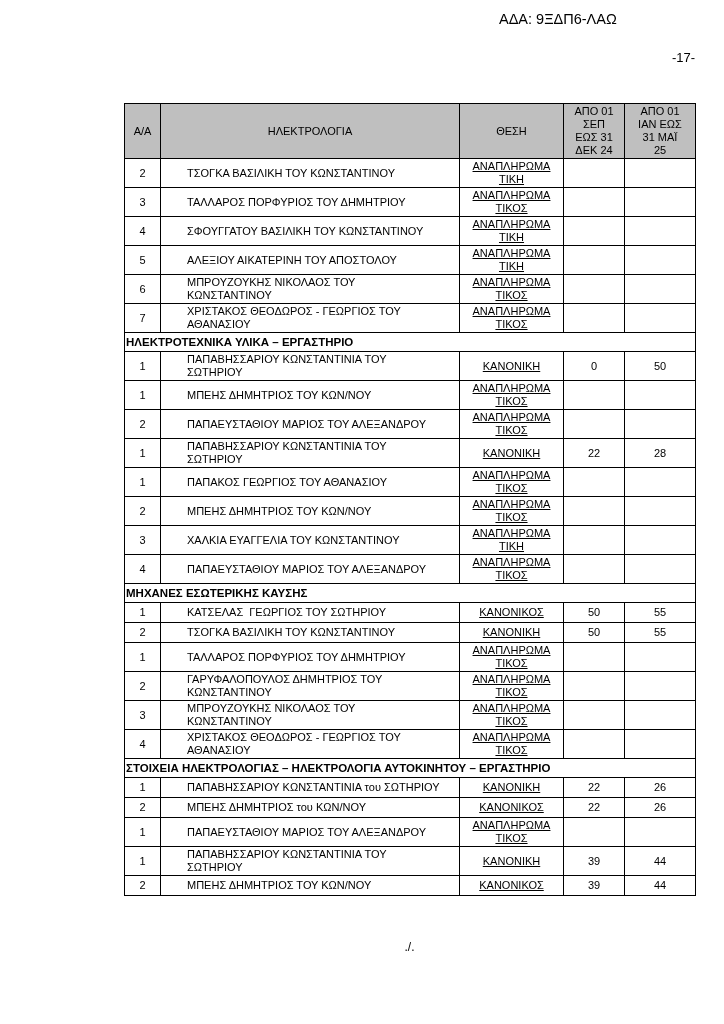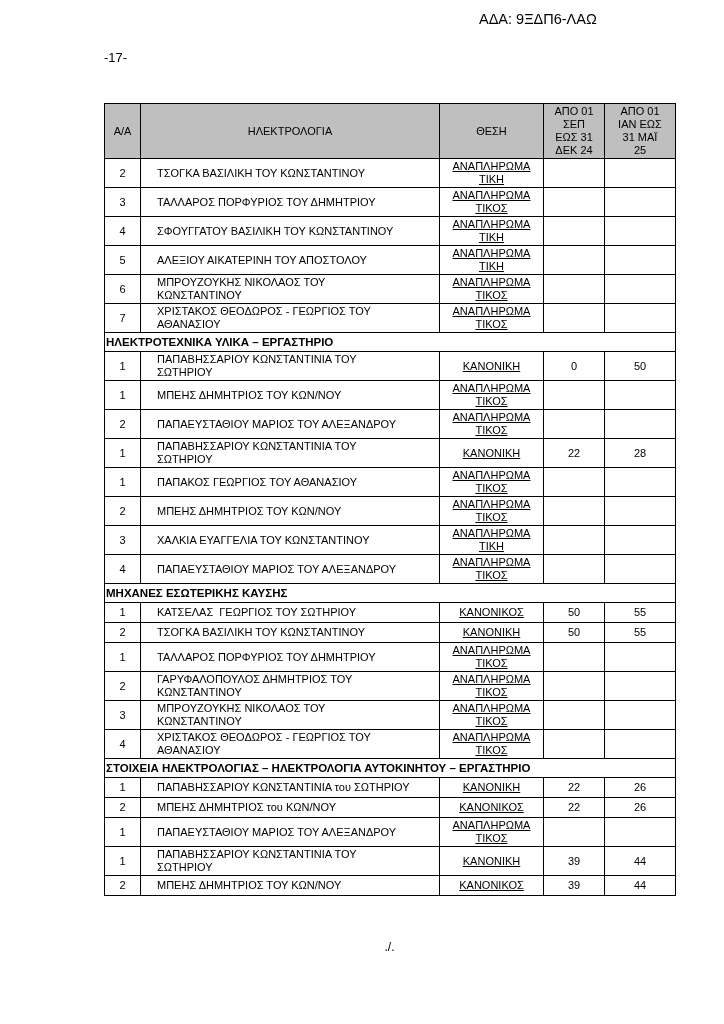--- a/index.html
+++ b/index.html
@@ -6,29 +6,29 @@
   * { box-sizing: border-box; }
   html, body { margin: 0; padding: 0; }
   body {
     width: 724px; height: 1024px;
     background: #fff;
     color: var(--ink);
     font-family: "Liberation Sans", sans-serif;
     position: relative;
     overflow: hidden;
   }
-  .page { position: absolute; inset: 0; }
+  .page { position: absolute; inset: 0; margin-left: 20px; }
   .ada {
     position: absolute; top: 11px; left: 479px;
     font-size: 14.5px; line-height: 16px;
     white-space: nowrap;
   }
   .pagenum {
     position: absolute; top: 50px; left: 104px; width: 571px;
-    text-align: left; font-size: 13px;
+    text-align: right; font-size: 13px;
   }
   table.roster {
     position: absolute; top: 103px; left: 104px;
     width: 571px;
     border-collapse: collapse;
     table-layout: fixed;
     border: 1.5px solid #000;
   }
   th, td {
     border: 1px solid #000;
@@ -40,21 +40,21 @@
   }
   th {
     background: var(--header-bg);
     font-weight: normal;
     text-align: center;
     white-space: pre-line;
     height: 55px;
   }
   tr.entry { height: 20px; }
   td.aa { text-align: center; }
-  td.name { text-align: left; padding-left: 16px; white-space: pre-wrap; }
+  td.name { text-align: left; padding-left: 26px; white-space: pre-wrap; }
   td.pos { text-align: center; white-space: pre-wrap; text-decoration: underline; }
   td.num { text-align: center; }
   tr.section-row { height: 19px; }
   td.section {
     font-weight: bold;
     text-align: left;
     font-size: 11.5px;
     white-space: nowrap;
   }
   .footer-mark {

